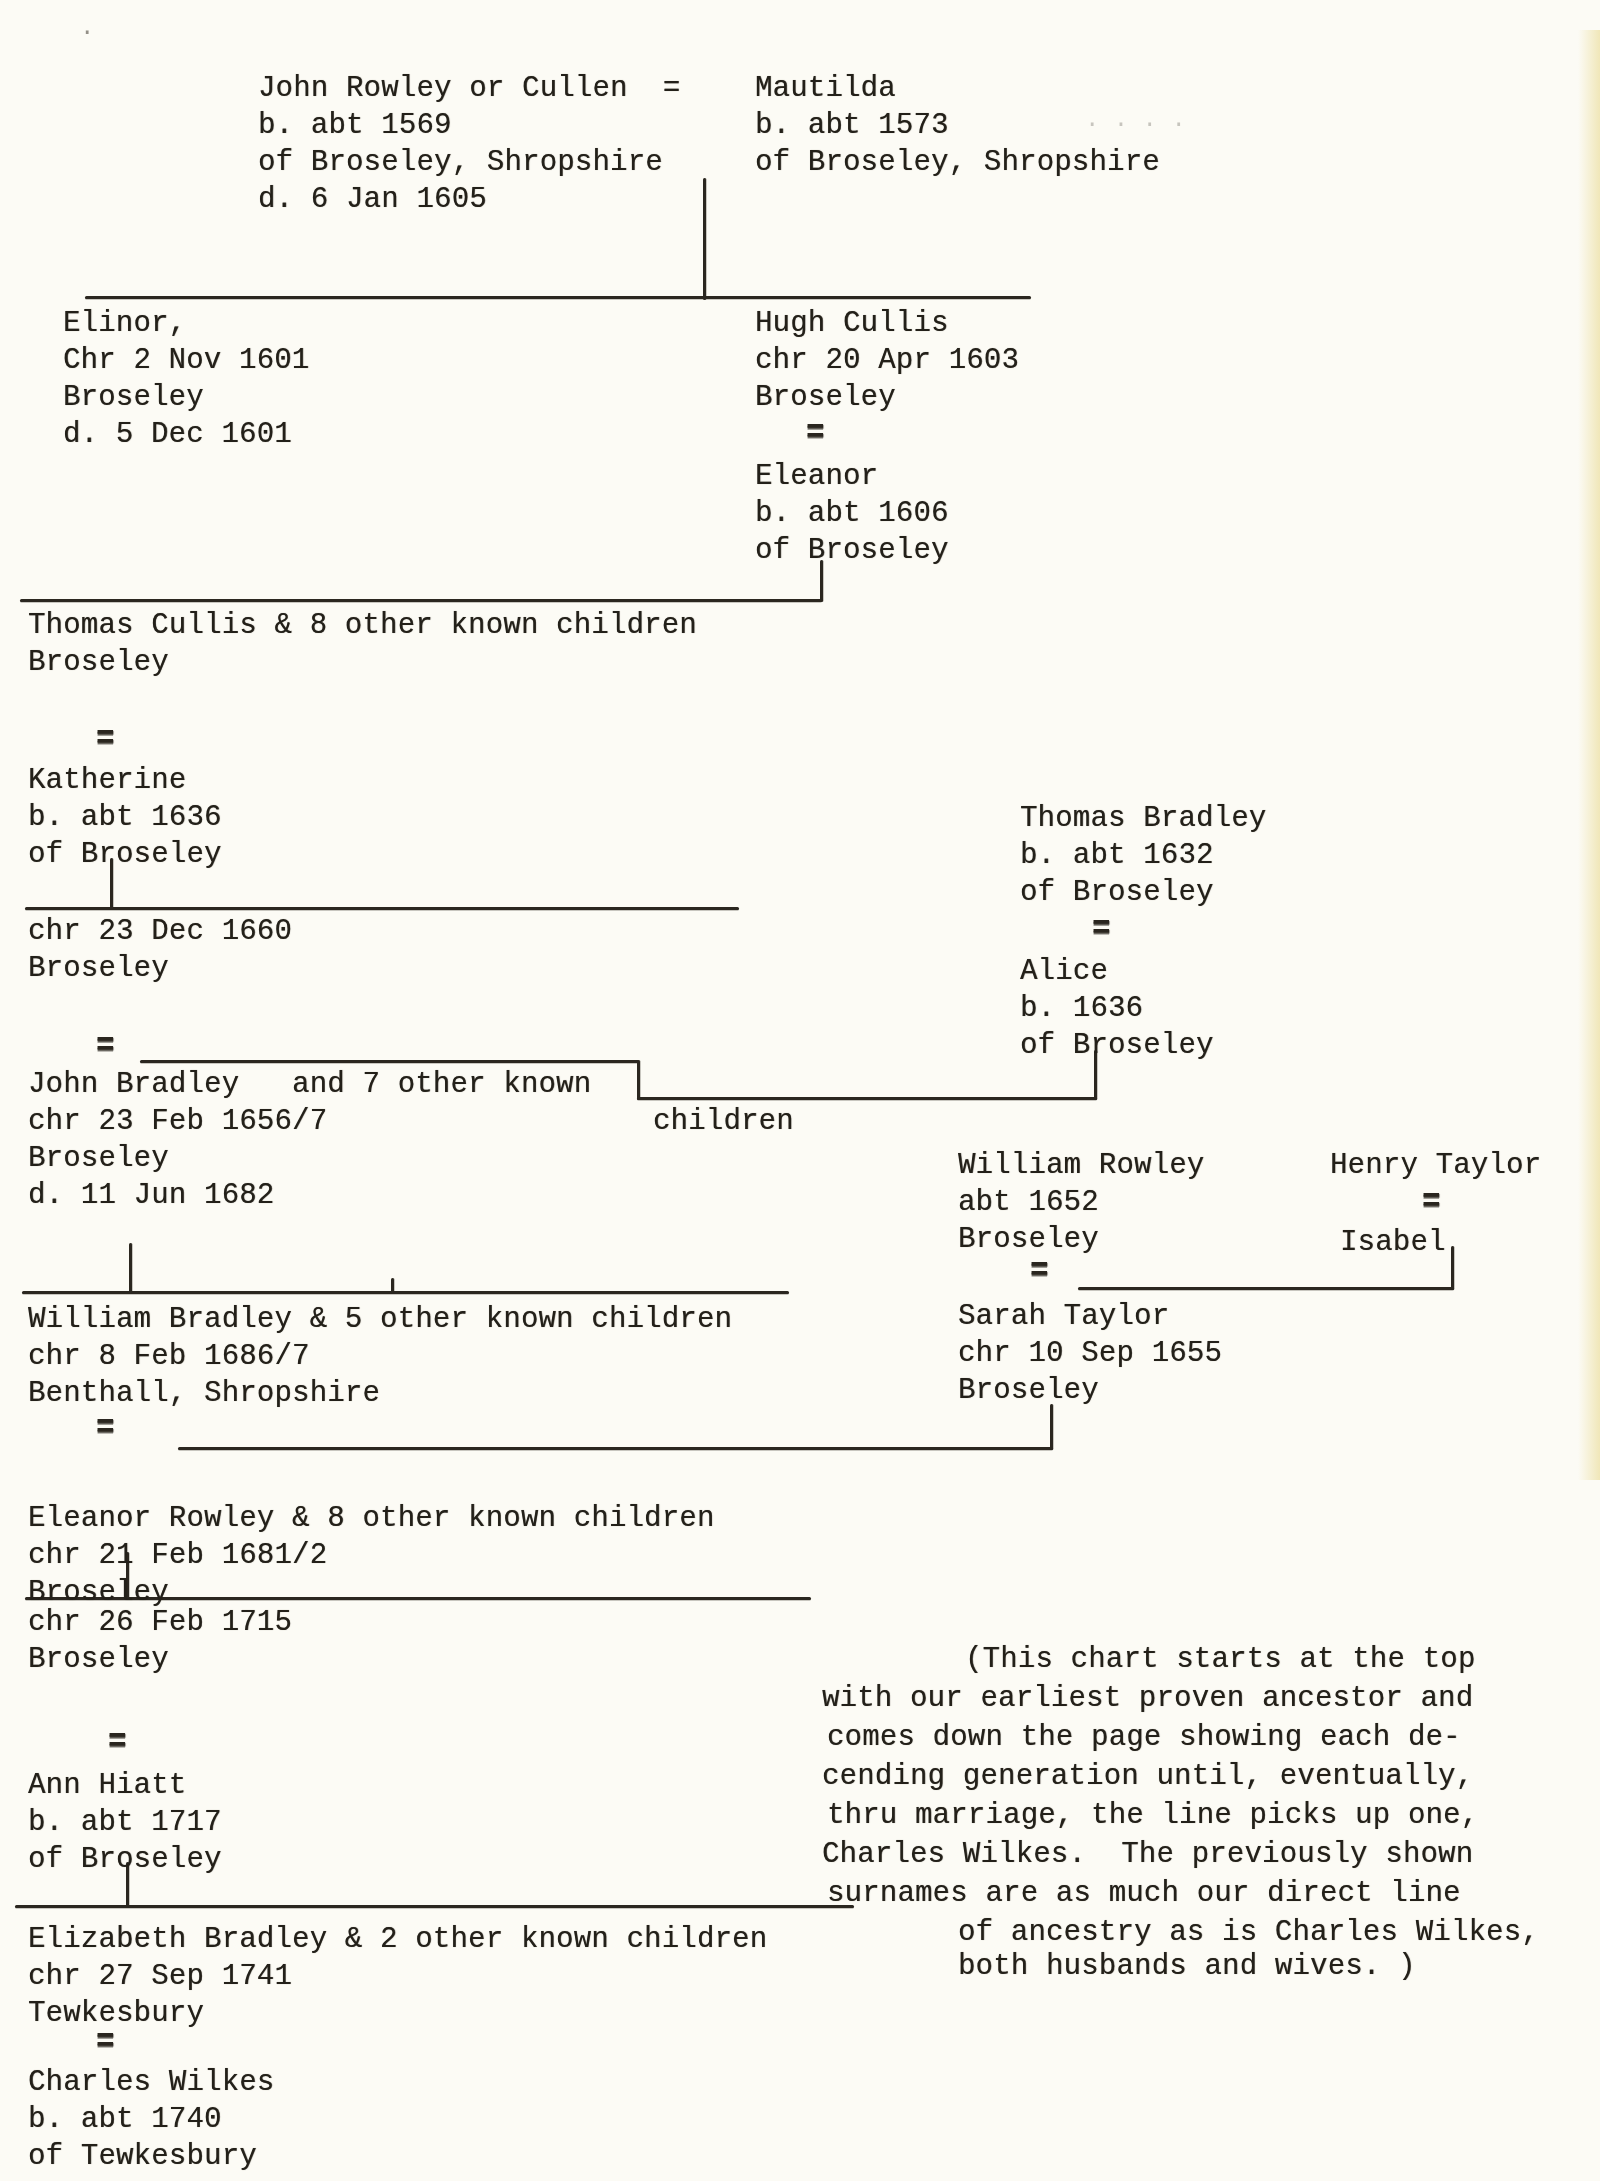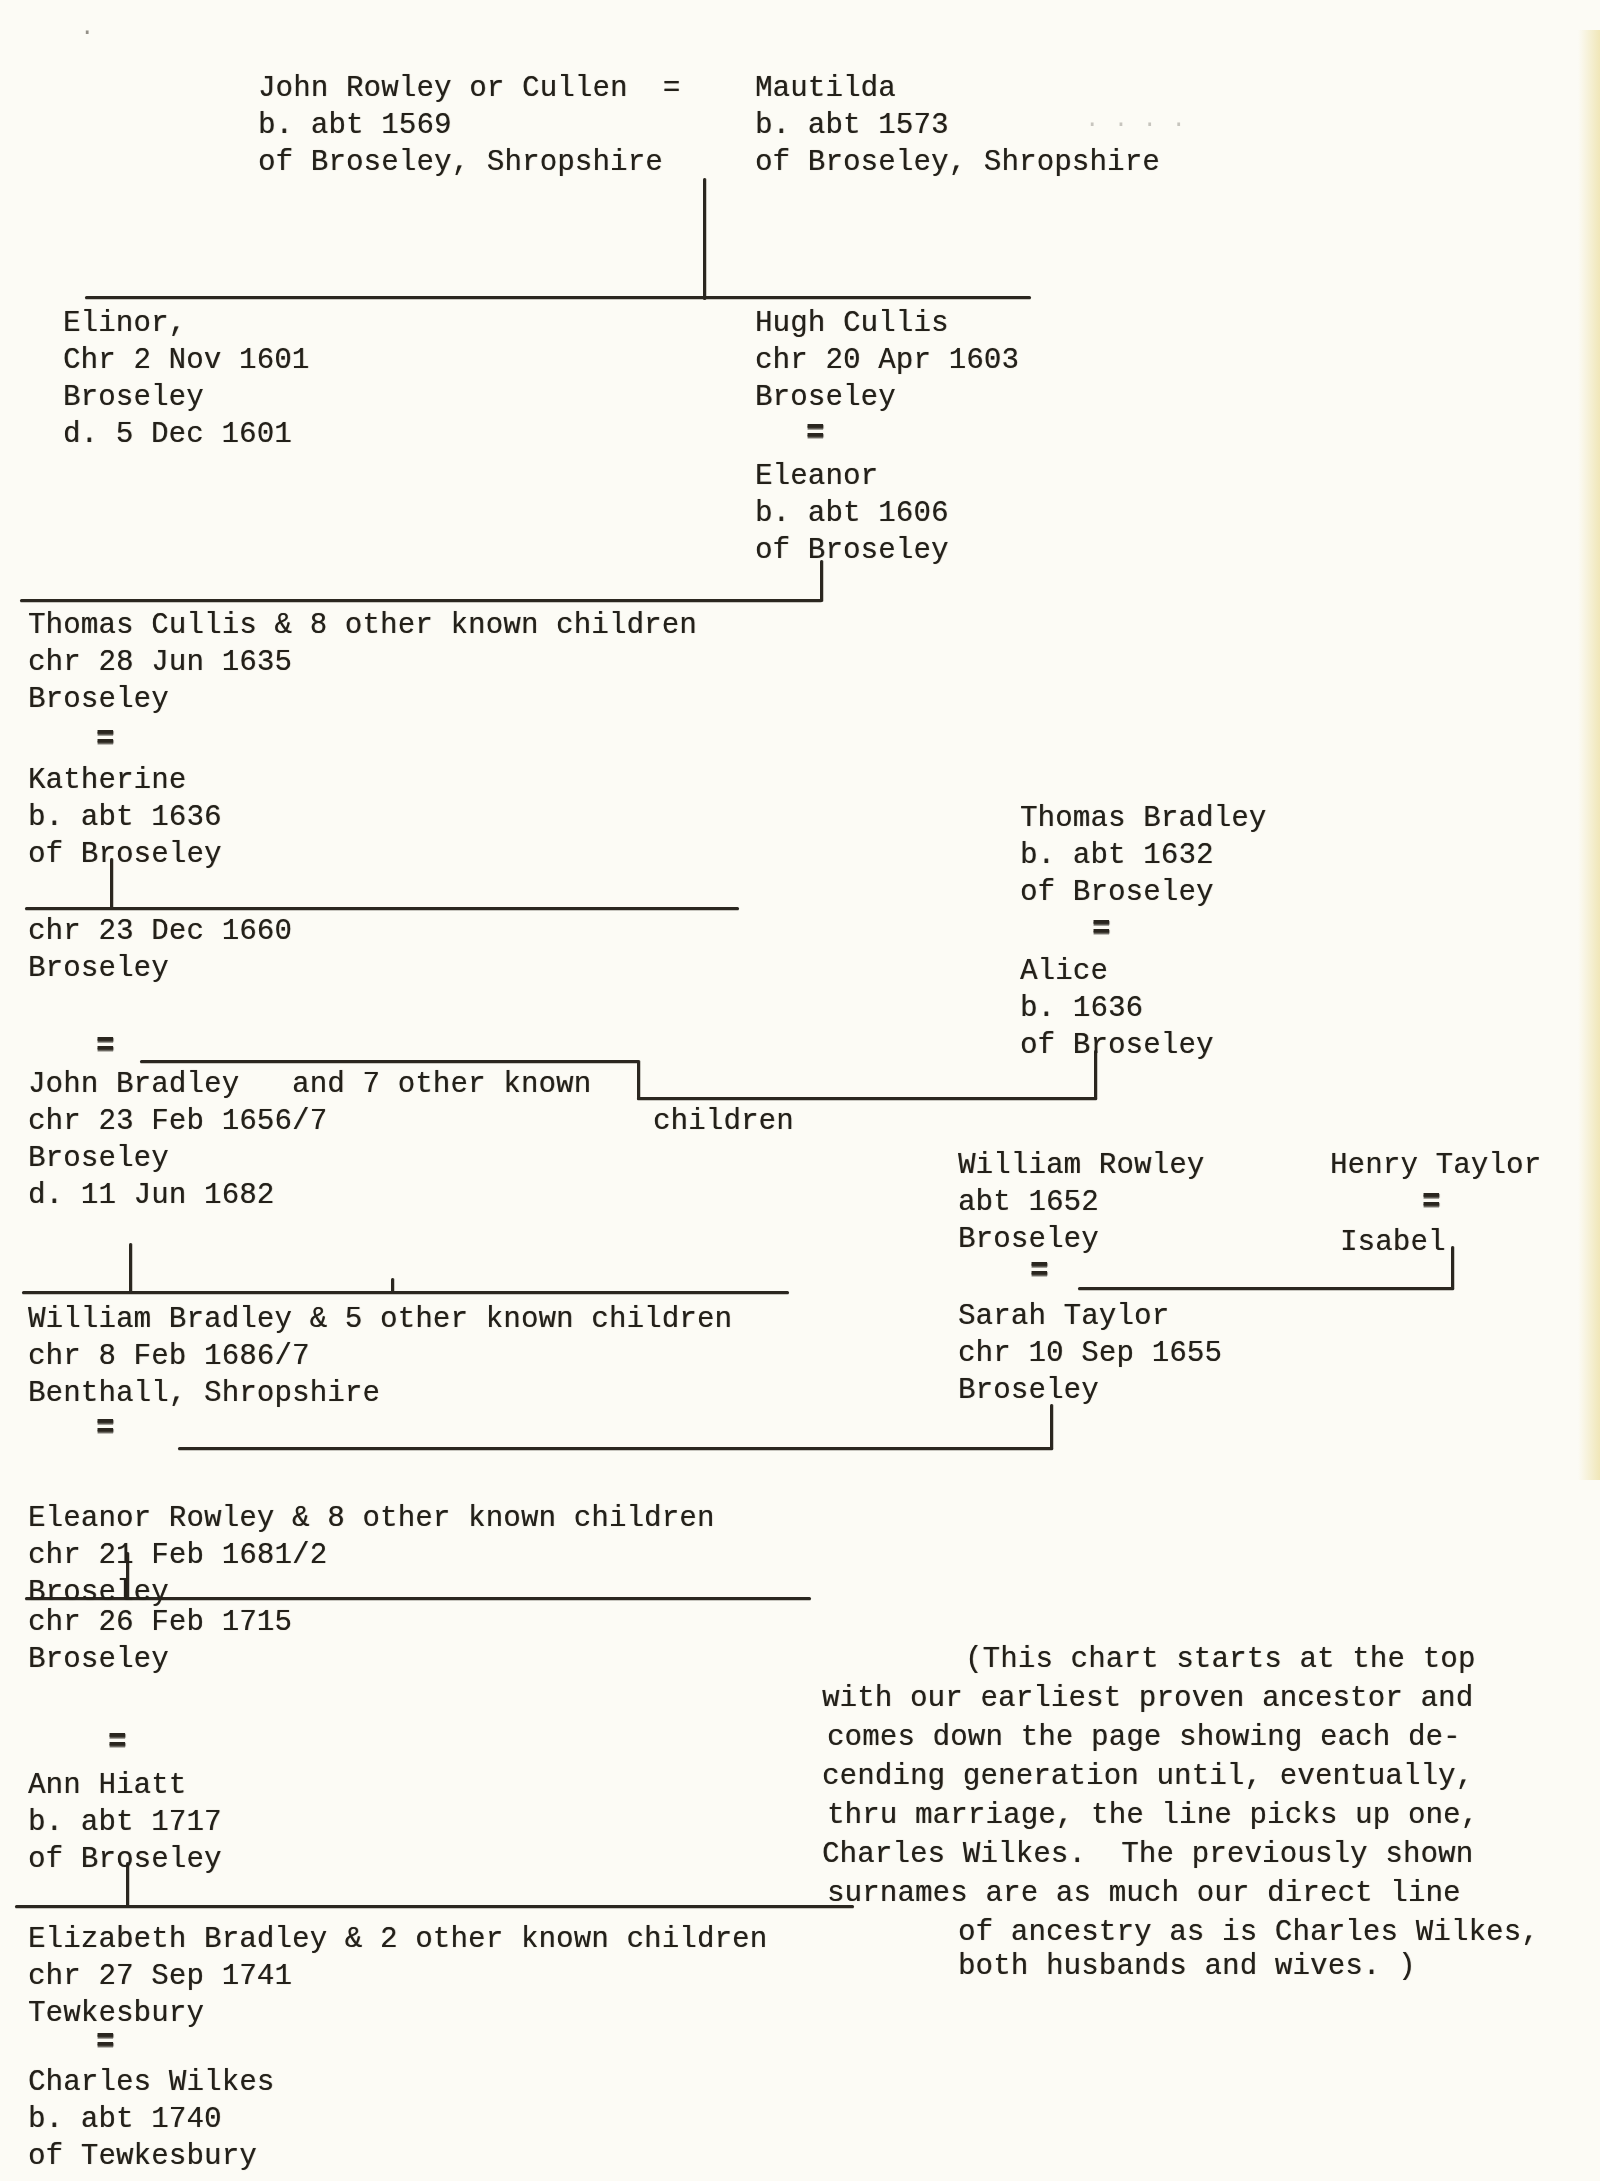--- a/index.html
+++ b/index.html
@@ -69,20 +69,21 @@
       <div class="vl" style="left:126px;top:1552px;width:3px;height:48px;"></div>
       <div class="hl" style="left:25px;top:1597px;width:786px;height:3px;"></div>
       <div class="vl" style="left:126px;top:1862px;width:3px;height:46px;"></div>
       <div class="hl" style="left:15px;top:1905px;width:839px;height:3px;"></div>
     </div>
   <div id="people-layer">
       <div class="block" style="left:258px;top:70px;">
         <div class="tline">John Rowley or Cullen  =</div>
         <div class="tline">b. abt 1569</div>
         <div class="tline">of Broseley, Shropshire</div>
+        <div class="tline">d. 6 Jan 1605</div>
       </div>
       <div class="block" style="left:755px;top:70px;">
         <div class="tline">Mautilda</div>
         <div class="tline">b. abt 1573</div>
         <div class="tline">of Broseley, Shropshire</div>
       </div>
       <div class="block" style="left:63px;top:305px;">
         <div class="tline">Elinor,</div>
         <div class="tline">Chr 2 Nov 1601</div>
         <div class="tline">Broseley</div>
@@ -93,21 +94,20 @@
         <div class="tline">chr 20 Apr 1603</div>
         <div class="tline">Broseley</div>
       </div>
       <div class="block" style="left:755px;top:458px;">
         <div class="tline">Eleanor</div>
         <div class="tline">b. abt 1606</div>
         <div class="tline">of Broseley</div>
       </div>
       <div class="block" style="left:28px;top:607px;">
         <div class="tline">Thomas Cullis &amp; 8 other known children</div>
-        <div class="tline">chr 28 Jun 1635</div>
         <div class="tline">Broseley</div>
       </div>
       <div class="block" style="left:28px;top:762px;">
         <div class="tline">Katherine</div>
         <div class="tline">b. abt 1636</div>
         <div class="tline">of Broseley</div>
       </div>
       <div class="block" style="left:1020px;top:800px;">
         <div class="tline">Thomas Bradley</div>
         <div class="tline">b. abt 1632</div>

